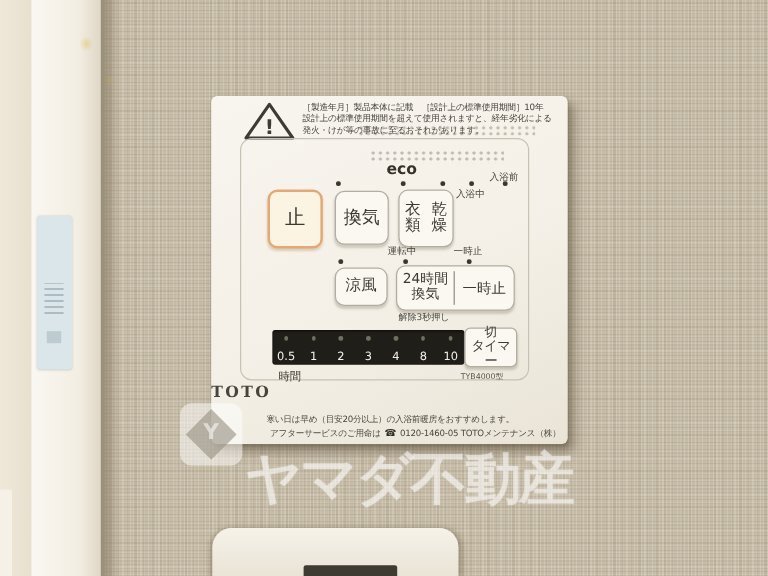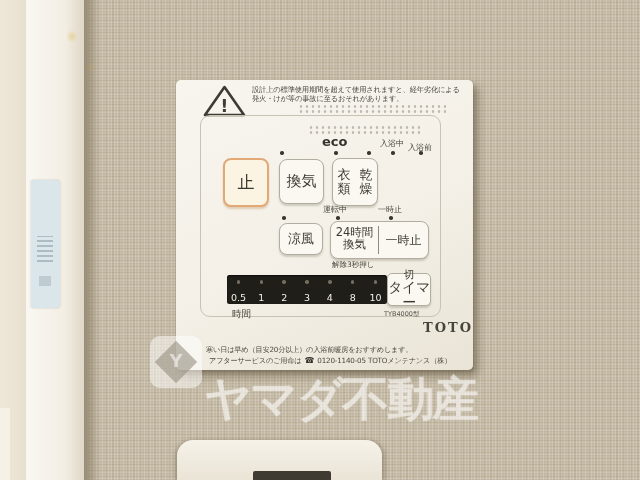--- a/index.html
+++ b/index.html
@@ -47,29 +47,29 @@
     box-shadow:0 2px 2px rgba(128,118,98,.32);font-weight:500;line-height:1.05;}
   .btn.stop{left:47px;top:78px;width:42px;height:45px;border:2.5px solid #e2a977;background:#fcf4e2;font-size:17px;box-shadow:0 2px 2px rgba(190,150,100,.4);}
   .btn.vent{left:103px;top:79px;width:43px;height:43px;font-size:15px;}
   .btn.dry{left:156px;top:78px;width:44px;height:46px;font-size:13px;flex-direction:row;}
   .btn.heat{left:208px;top:79px;width:42px;height:43px;font-size:15px;}
   .btn.cool{left:103px;top:143px;width:42px;height:30px;font-size:13px;}
   .btn.combo{left:154px;top:141px;width:97px;height:36px;padding:0;font-size:11.5px;}
   .combo-left{width:47px;height:28px;display:flex;flex-direction:column;align-items:center;border-right:1.5px solid #8f8a7d;}
   .combo-right{flex:1;display:flex;align-items:center;justify-content:center;font-size:12px;}
   .btn.offtimer{left:211px;top:193px;width:42px;height:31px;font-size:10.5px;flex-direction:column;border-radius:5px;}
-  .offtimer .l2{font-size:14px;letter-spacing:-.5px;}
+  .offtimer .l2{font-size:11px;letter-spacing:-.5px;}
   .timer-strip{left:51px;top:195px;width:160px;height:29px;background:#201e19;border-radius:2.5px;display:flex;box-shadow:inset 0 1px 2px rgba(0,0,0,.6);}
   .tcell{flex:1;display:flex;flex-direction:column;align-items:center;justify-content:space-between;padding:5px 0 2px;}
   .tdot{width:3.5px;height:3.5px;border-radius:50%;background:#736e60;}
   .tnum{font-size:9.5px;color:#f3f0e7;line-height:1;}
   .lbl.hours{left:56px;top:228px;font-size:9.5px;color:#3f3e35;}
   .lbl.model{left:208px;top:230px;font-size:6.5px;color:#55534a;}
-  .brand{left:0;right:0;top:240px;text-align:right;font-family:"DejaVu Serif",serif;font-weight:bold;font-size:13px;letter-spacing:2px;color:#46453d;}
-  .foot{font-size:7.2px;color:#4a483f;letter-spacing:-.2px;white-space:nowrap;}
+  .brand{left:0;right:0;top:240px;text-align:left;font-family:"DejaVu Serif",serif;font-weight:bold;font-size:13px;letter-spacing:2px;color:#46453d;}
+  .foot{font-size:7.2px;color:#4a483f;letter-spacing:-.2px;white-space:nowrap;margin-left:16px;}
   .foot.f1{left:30px;top:265px;}
   .foot.f2{left:33px;top:276px;}
   .fd-icon{display:inline-block;font-size:8px;color:#2f2d26;margin:0 1px;}
   
   .wm-logo{left:150px;top:336px;width:52px;height:52px;background:rgba(255,255,255,.5);border-radius:10px;}
   .wm-diamond{position:absolute;left:11px;top:11px;width:30px;height:30px;background:rgba(150,143,129,.6);transform:rotate(45deg);}
   .wm-y{position:absolute;left:0;top:14px;width:52px;text-align:center;font-size:18px;font-weight:bold;color:rgba(255,255,255,.55);}
   .wm-text{left:204px;top:330px;font-size:47px;font-weight:bold;letter-spacing:-2px;color:rgba(255,255,255,.48);white-space:nowrap;text-shadow:0 0 2px rgba(255,255,255,.25);margin-top:38px;}
 </style>
 </head>
@@ -93,31 +93,32 @@
     <div class="slot"></div>
   </div>
 
   <div class="abs panel">
 
     <svg class="abs warn-tri" viewBox="0 0 43 32">
       <polygon points="21.5,2 41,30 2,30" fill="none" stroke="#3c3b34" stroke-width="2.6" stroke-linejoin="round"></polygon>
       <text x="21.5" y="27" text-anchor="middle" font-size="17" font-weight="bold" fill="#3c3b34">!</text>
     </svg>
     <div class="abs warn-text">
+      <div>［製造年月］製品本体に記載　［設計上の標準使用期間］10年</div>
       <div>設計上の標準使用期間を超えて使用されますと、経年劣化による</div>
       <div>発火・けが等の事故に至るおそれがあります。</div>
     </div>
 
     <div class="abs inner-box"></div>
     <div class="abs braille r1"></div>
     <div class="abs braille r2"></div>
 
     <div class="abs lbl eco">eco</div>
     <div class="abs lbl s8" style="left:183px;top:62px;margin-top:44px;">標準</div>
-    <div class="abs lbl s8" style="left:204px;top:58px;">入浴中</div>
+    <div class="abs lbl s8" style="left:204px;top:76px;">入浴中</div>
     <div class="abs lbl s8" style="left:232px;top:62px;">入浴前</div>
 
     <div class="abs led" style="left:104px;top:71px;"></div>
     <div class="abs led" style="left:158px;top:71px;"></div>
     <div class="abs led" style="left:191px;top:71px;"></div>
     <div class="abs led" style="left:215px;top:71px;"></div>
     <div class="abs led" style="left:243px;top:71px;"></div>
 
     <div class="abs btn stop">止</div>
     <div class="abs btn vent">換気</div>
@@ -179,21 +180,21 @@
     </div>
 
     <div class="abs lbl hours">時間</div>
     <div class="abs lbl model">TYB4000型</div>
     <div class="abs brand">TOTO</div>
 
     <div class="abs foot f1">寒い日は早め（目安20分以上）の入浴前暖房をおすすめします。</div>
     <div class="abs foot f2">
       <span>アフターサービスのご用命は</span>
       <span class="fd-icon">☎</span>
-      <span>0120-1140-05</span>
+      <span>0120-1460-05</span>
       <span> </span>
       <span>TOTOメンテナンス（株）</span>
     </div>
   </div>
 
   <div class="abs wm-logo">
     <div class="wm-diamond"></div>
     <div class="wm-y">Y</div>
   </div>
   <div class="abs wm-text">ヤマダ不動産</div>

